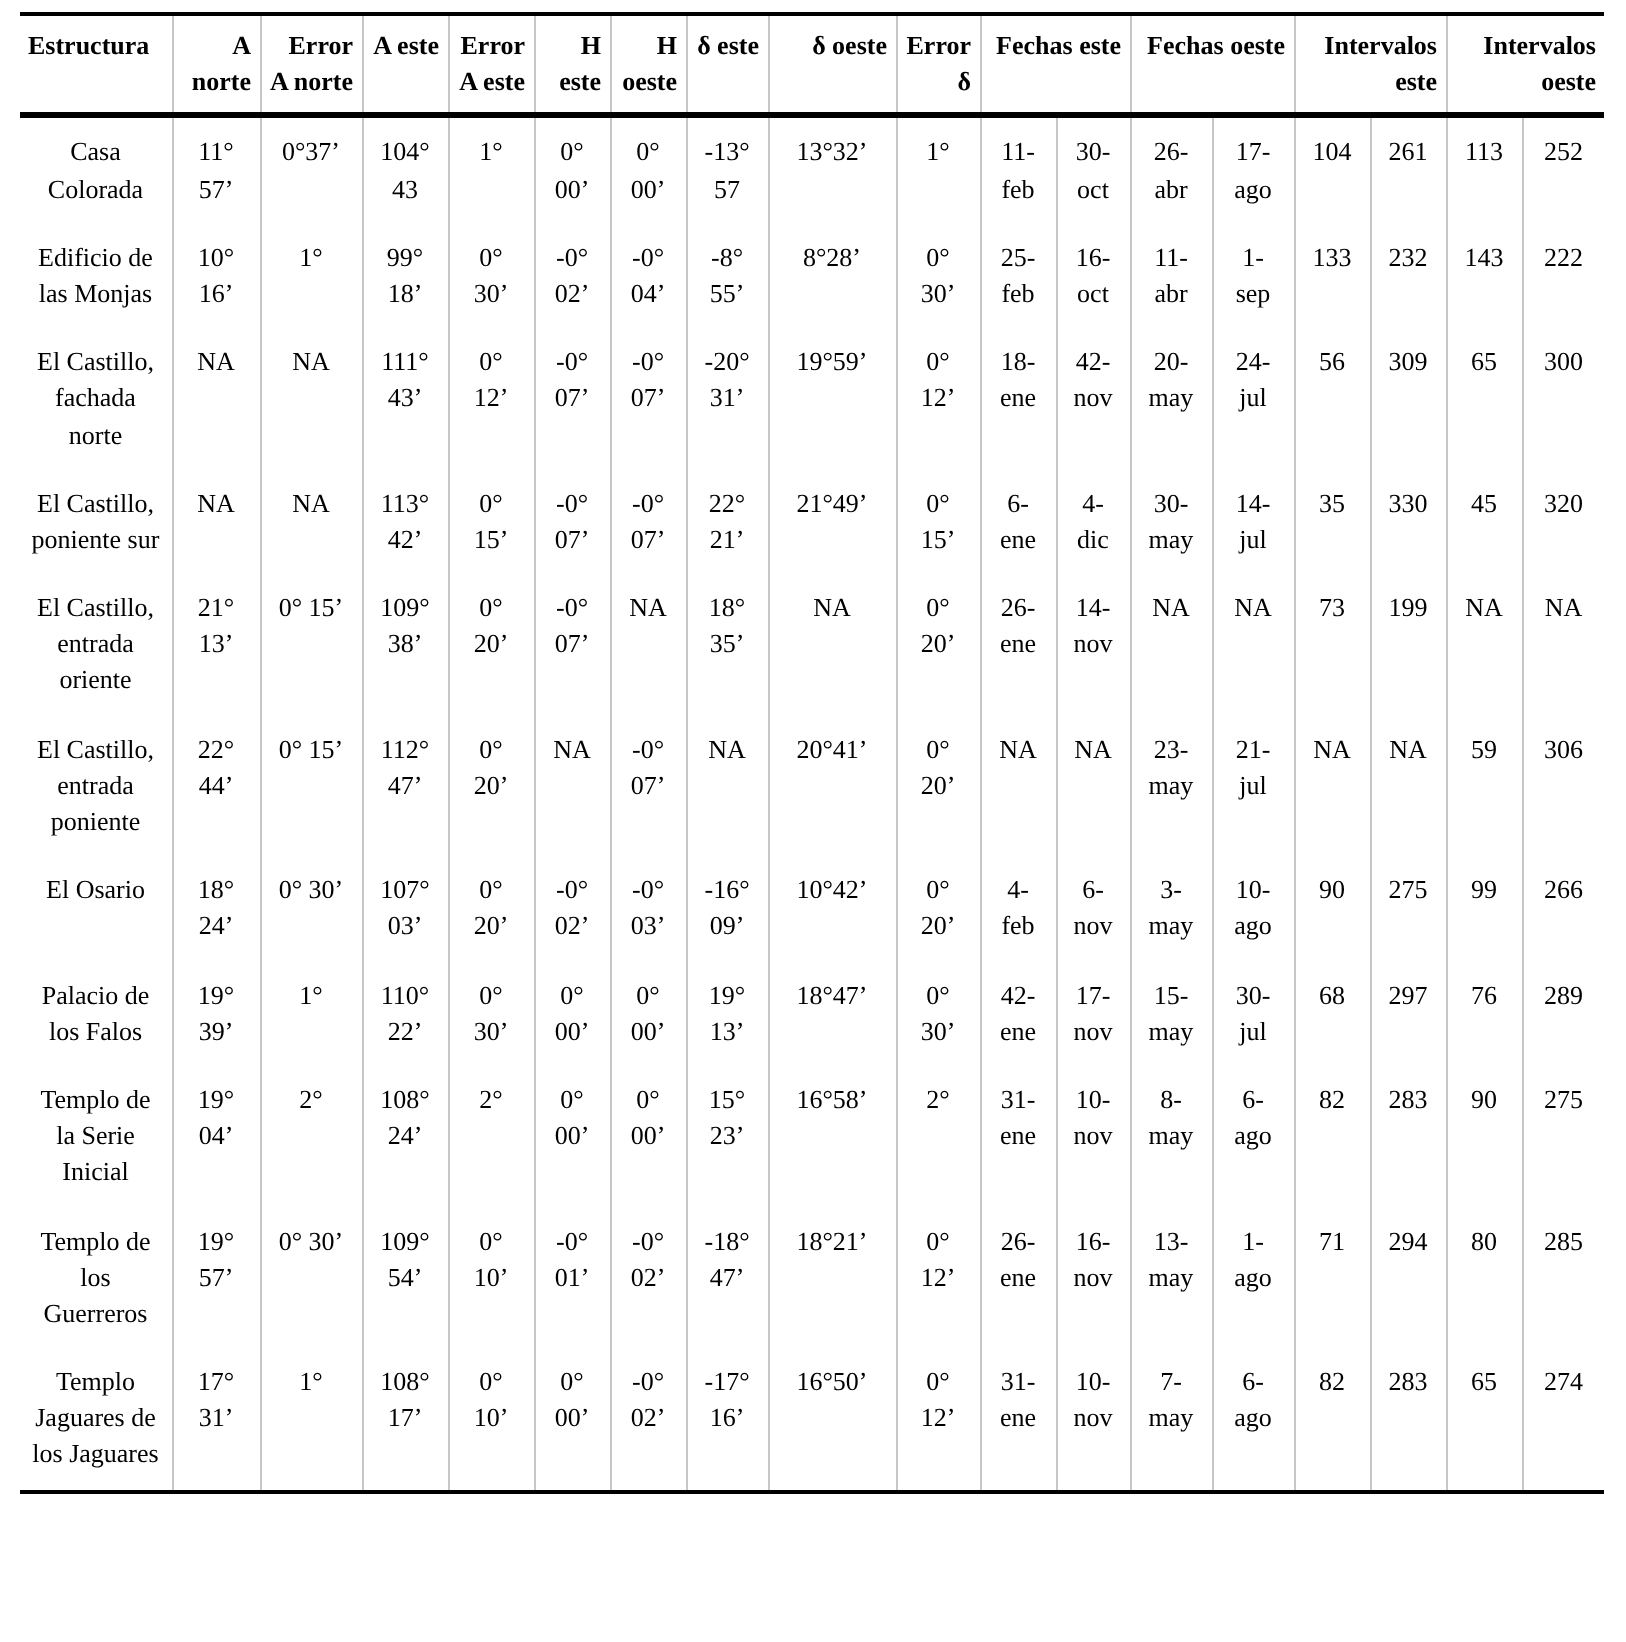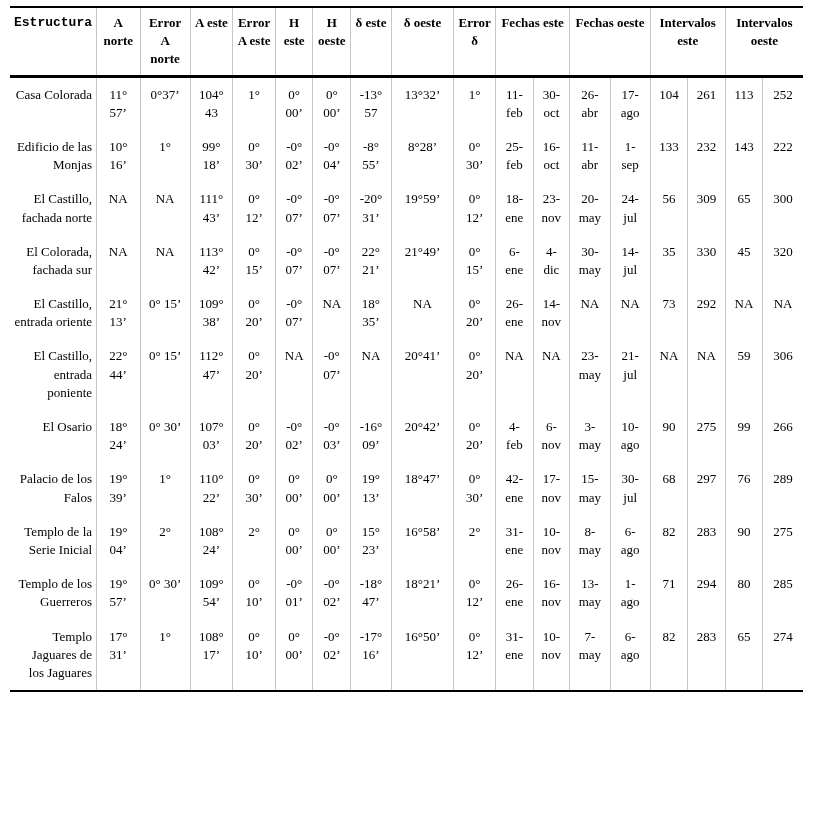--- a/index.html
+++ b/index.html
@@ -17,38 +17,37 @@
     table-layout: fixed;
     font-family: "Liberation Serif", serif;
     font-size: 13px;
     line-height: 1.4;
     color: #000000;
     border-top: 2px solid #000000;
     border-bottom: 2px solid #000000;
   }
   thead th {
     font-weight: bold;
-    text-align: center;
+    text-align: right;
     vertical-align: top;
     padding: 6px 4px;
     border-bottom: 3px solid #000000;
     background: #ffffff;
   }
   thead th.name {
-    text-align: right;
-    font-family: Liberation Mono, monospace;
+    text-align: left;
   }
   tbody td {
     text-align: center;
     vertical-align: top;
     padding: 8px 6px;
     background: #ffffff;
   }
   tbody td.name {
-    text-align: right;
+    text-align: center;
     padding-left: 4px;
     padding-right: 4px;
   }
   th + th,
   td + td {
     border-left: 1px solid #c6c6c6;
   }
 </style>
 </head>
 <body>
@@ -138,30 +137,30 @@
         <td>NA</td>
         <td>NA</td>
         <td>111° 43’</td>
         <td>0° 12’</td>
         <td>-0° 07’</td>
         <td>-0° 07’</td>
         <td>-20° 31’</td>
         <td>19°59’</td>
         <td>0° 12’</td>
         <td>18-ene</td>
-        <td>23-nov</td>
+        <td>42-nov</td>
         <td>20-may</td>
         <td>24-jul</td>
         <td>56</td>
         <td>309</td>
         <td>65</td>
         <td>300</td>
       </tr>
       <tr>
-        <td class="name">El Colorada, fachada sur</td>
+        <td class="name">El Castillo, poniente sur</td>
         <td>NA</td>
         <td>NA</td>
         <td>113° 42’</td>
         <td>0° 15’</td>
         <td>-0° 07’</td>
         <td>-0° 07’</td>
         <td>22° 21’</td>
         <td>21°49’</td>
         <td>0° 15’</td>
         <td>6-ene</td>
@@ -182,21 +181,21 @@
         <td>-0° 07’</td>
         <td>NA</td>
         <td>18° 35’</td>
         <td>NA</td>
         <td>0° 20’</td>
         <td>26-ene</td>
         <td>14-nov</td>
         <td>NA</td>
         <td>NA</td>
         <td>73</td>
-        <td>292</td>
+        <td>199</td>
         <td>NA</td>
         <td>NA</td>
       </tr>
       <tr>
         <td class="name">El Castillo, entrada poniente</td>
         <td>22° 44’</td>
         <td>0° 15’</td>
         <td>112° 47’</td>
         <td>0° 20’</td>
         <td>NA</td>
@@ -215,21 +214,21 @@
       </tr>
       <tr>
         <td class="name">El Osario</td>
         <td>18° 24’</td>
         <td>0° 30’</td>
         <td>107° 03’</td>
         <td>0° 20’</td>
         <td>-0° 02’</td>
         <td>-0° 03’</td>
         <td>-16° 09’</td>
-        <td>20°42’</td>
+        <td>10°42’</td>
         <td>0° 20’</td>
         <td>4-feb</td>
         <td>6-nov</td>
         <td>3-may</td>
         <td>10-ago</td>
         <td>90</td>
         <td>275</td>
         <td>99</td>
         <td>266</td>
       </tr>

